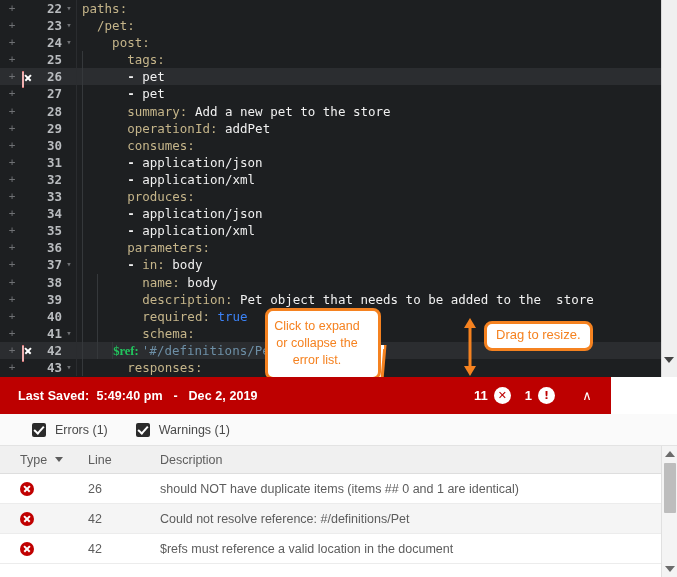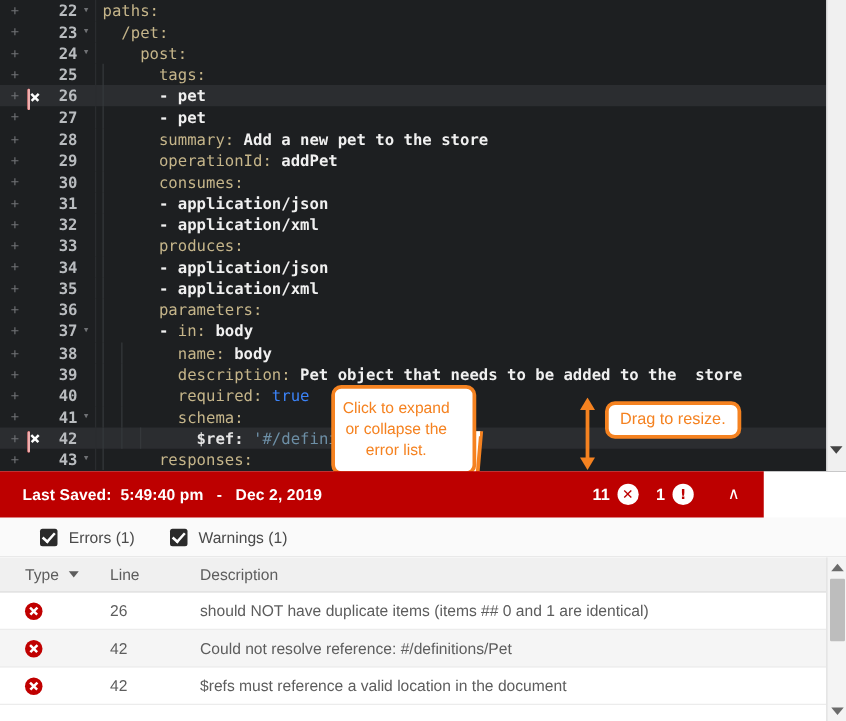--- a/index.html
+++ b/index.html
@@ -127,25 +127,25 @@
     width: 1px;
     background: #2a2c2f;
   }
   .code-text {
     position: absolute;
     left: 82px; top: 0;
     white-space: pre;
   }
 
   .tok-key  { color: #c5b58a; }
-  .tok-val  { color: #f0f0f0; font-weight: bold; }
+  .tok-val  { color: #f0f0f0; font-weight: normal; }
   .tok-dash { color: #f0f0f0; font-weight: bold; }
   .tok-bool { color: #3b82f6; }
   .tok-str  { color: #6d8fa6; }
-  .tok-plain{ color: #e5e5e5; font-weight: bold; }
+  .tok-plain{ color: #22c55e; font-weight: bold; font-family: Liberation Serif, serif; }
 
   .indent-guide {
     position: absolute;
     top: 0; bottom: 0;
     width: 1px;
     background: #35383b;
   }
 
   
   .callout {

